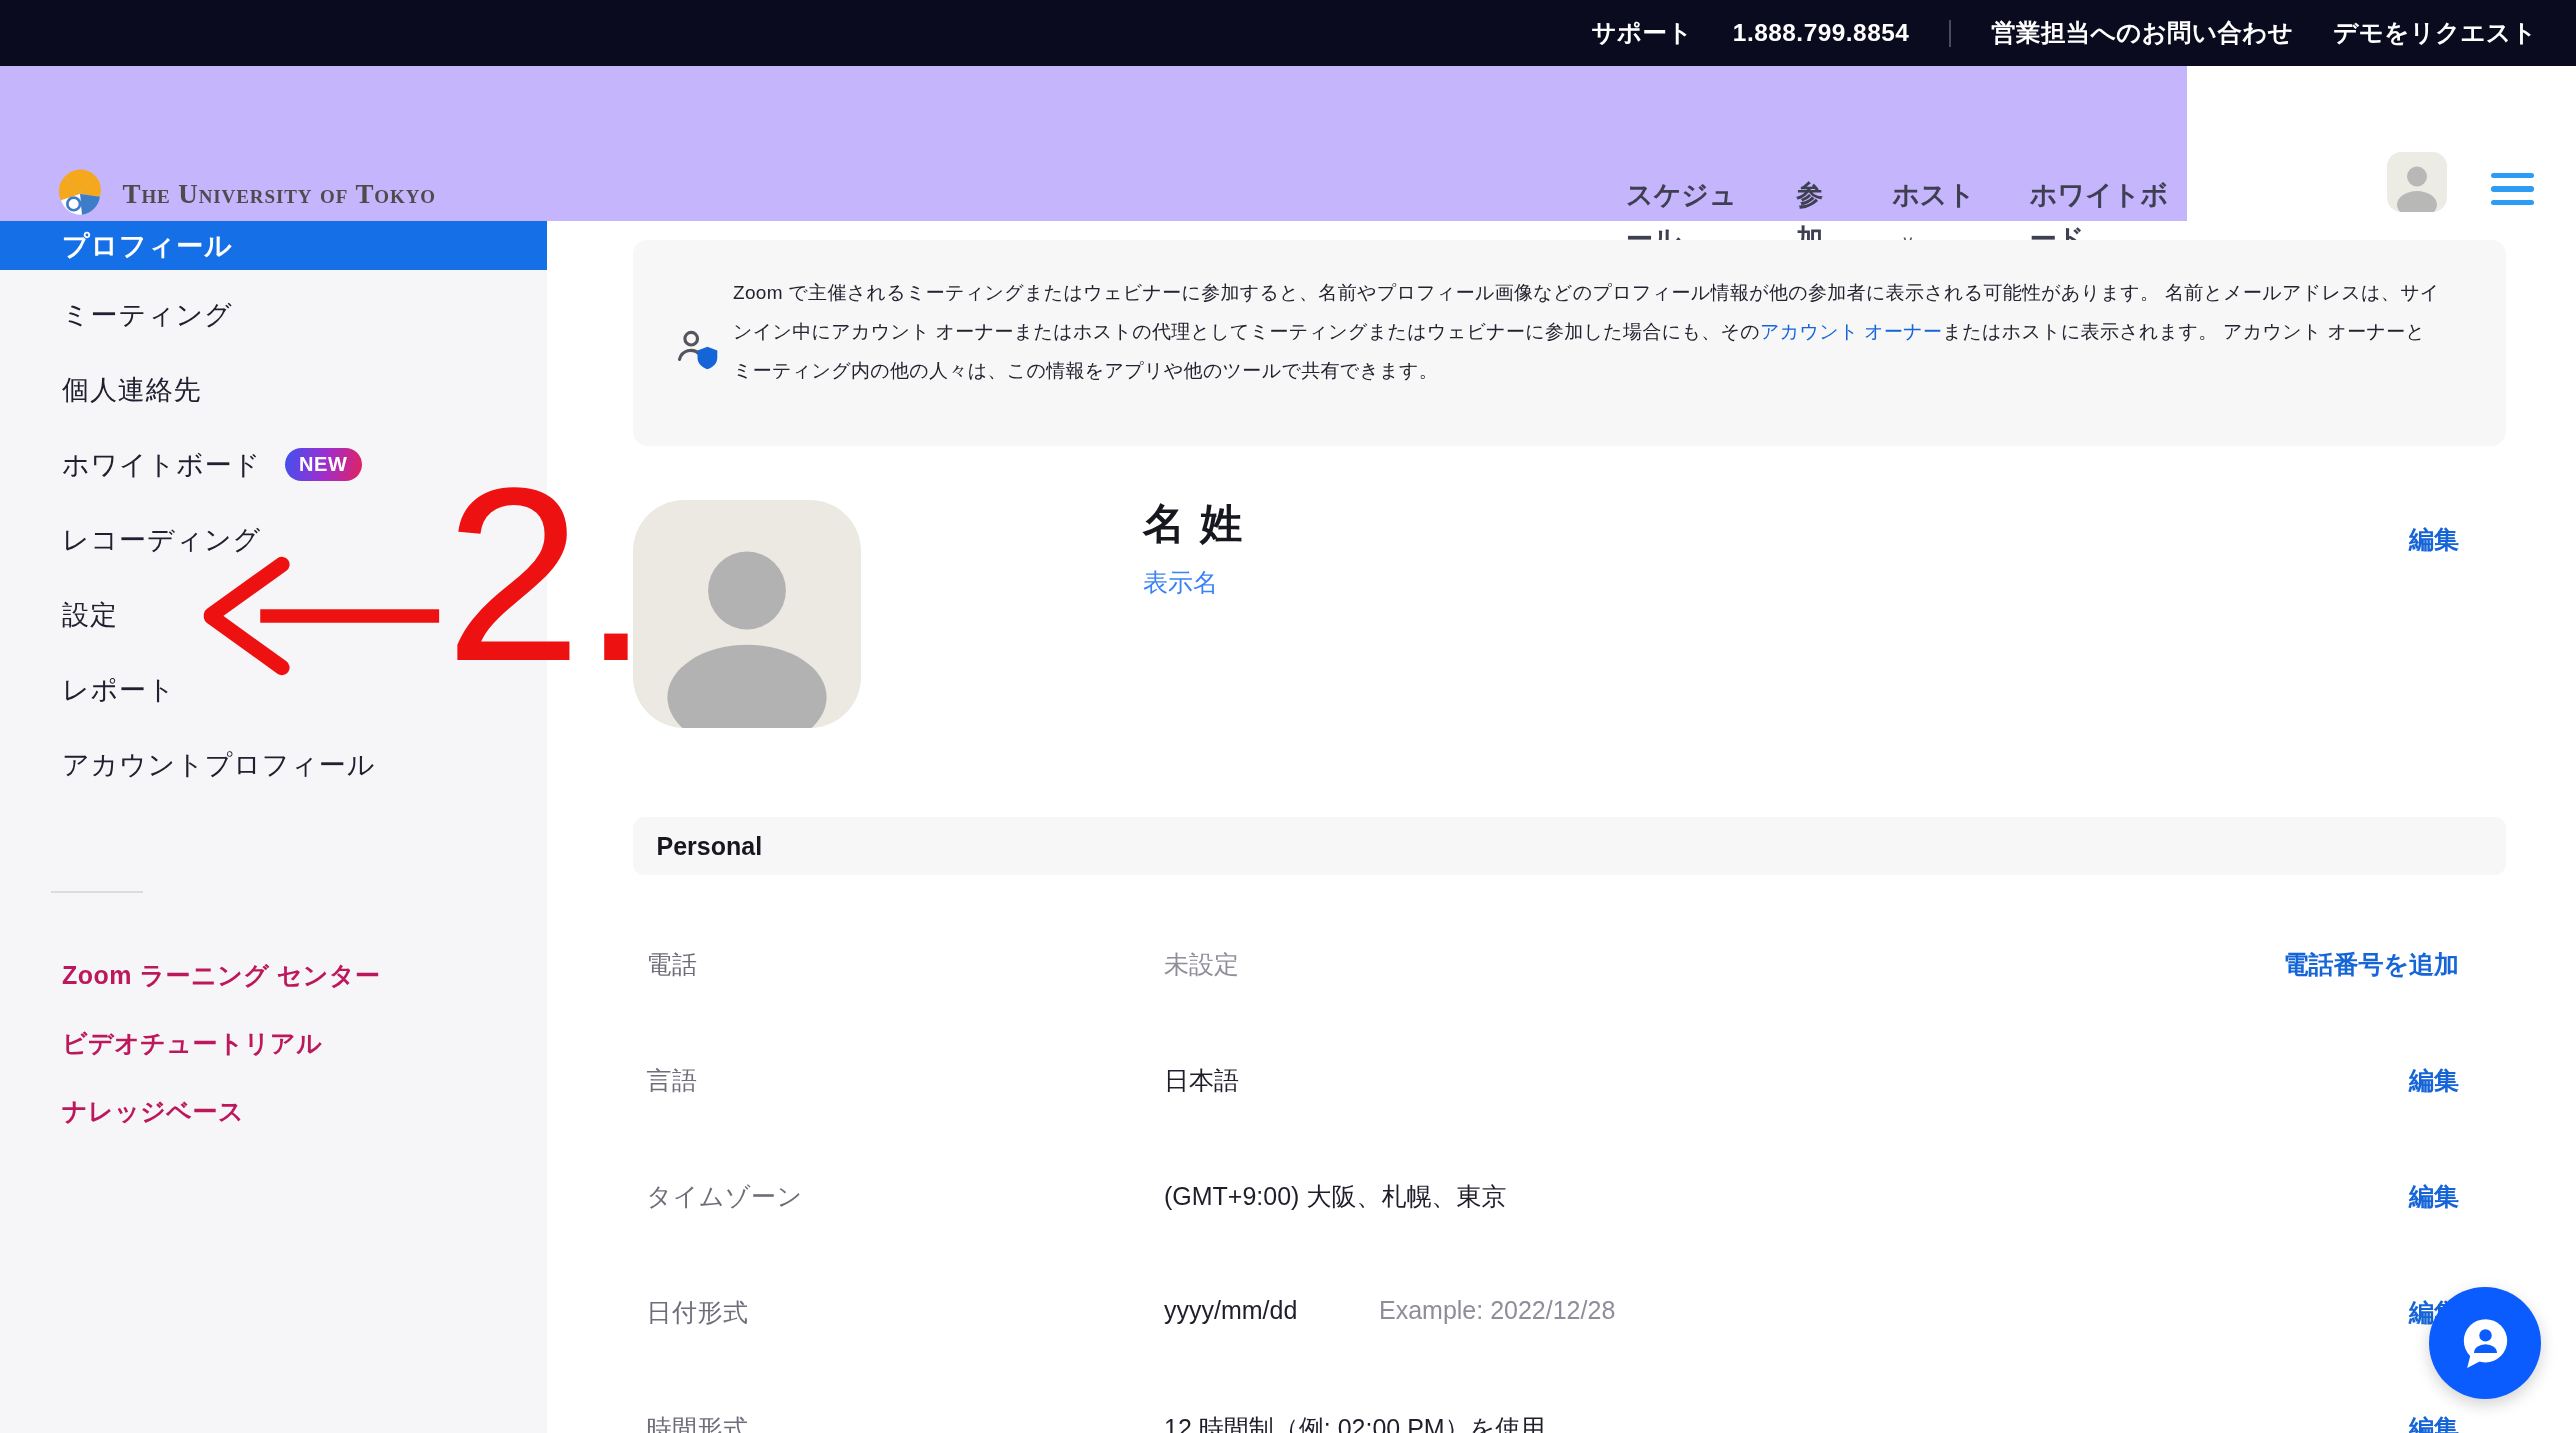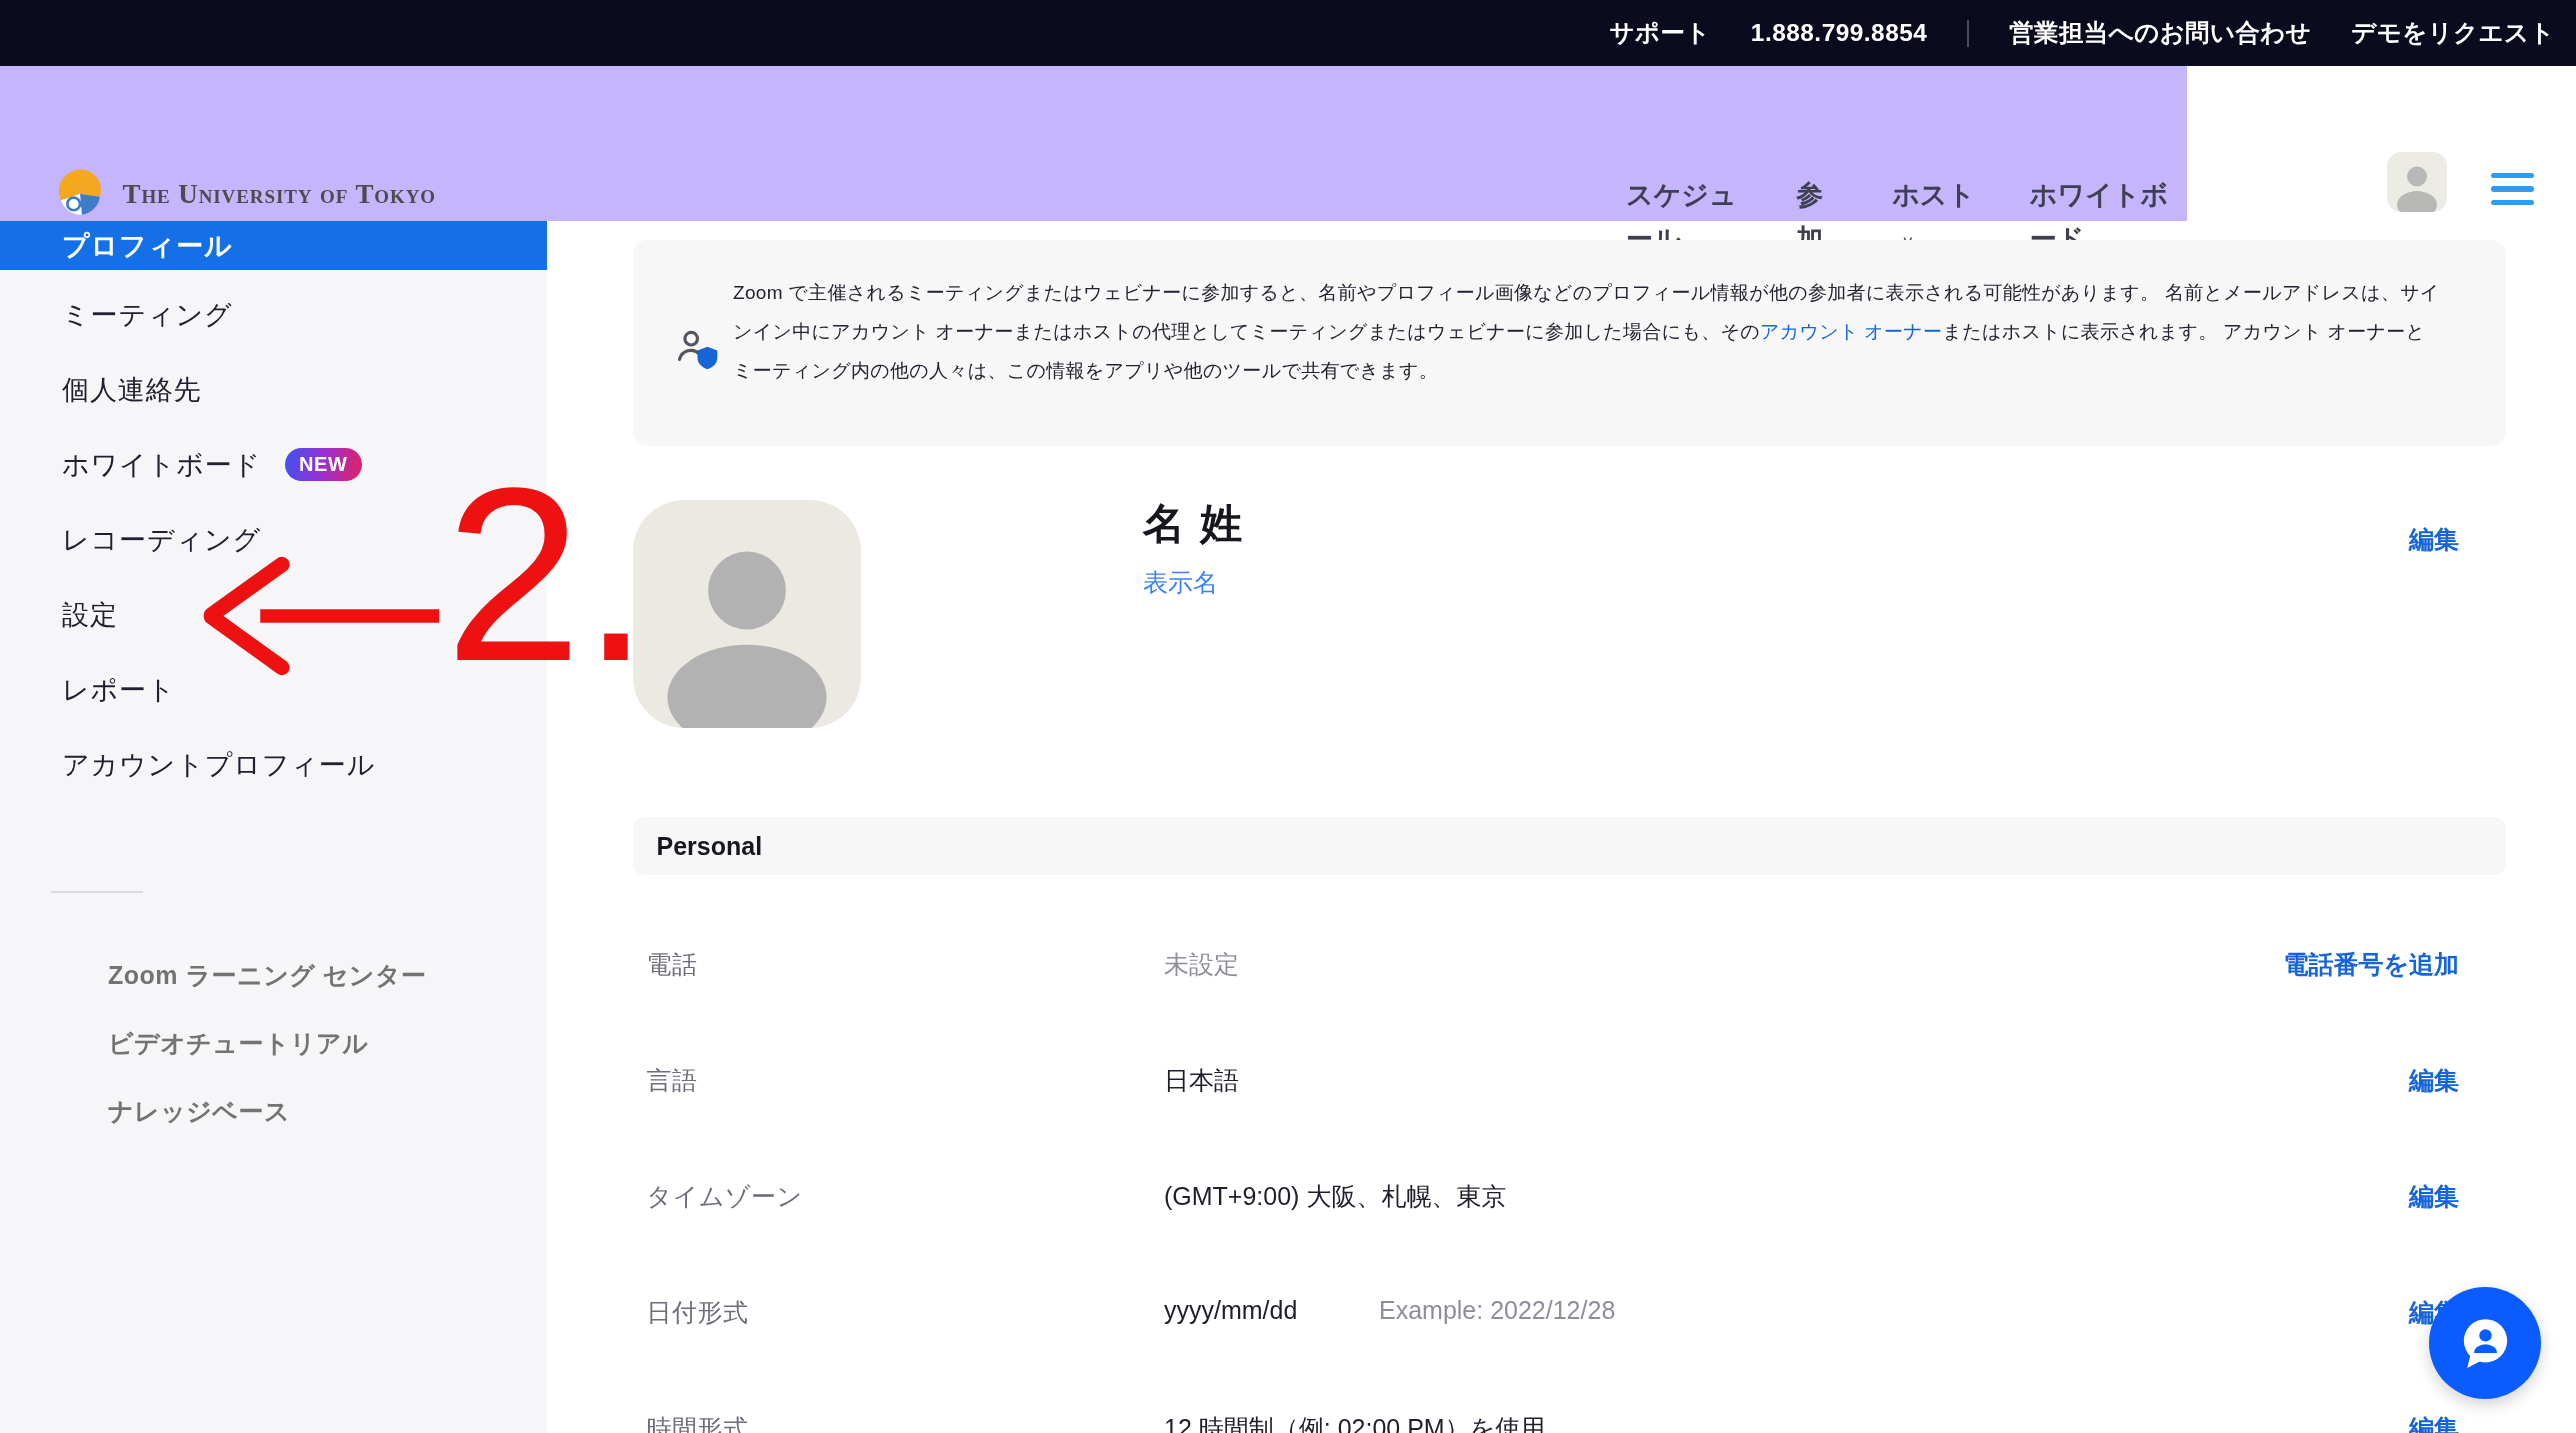--- a/index.html
+++ b/index.html
@@ -7,21 +7,21 @@
     width:2576px;height:1433px;overflow:hidden;background:#ffffff;
     font-family:"Liberation Sans","DejaVu Sans",sans-serif;
     -webkit-font-smoothing:antialiased;
   }
   #app{position:relative;width:2576px;height:1433px;}
 
   
   .topbar{
     position:absolute;left:0;top:0;width:2576px;height:66px;background:#0b0b1f;
     display:flex;align-items:center;justify-content:flex-end;gap:40px;
-    padding-right:21px;box-sizing:border-box;
+    padding-right:39px;box-sizing:border-box;
   }
   .topbar span{color:#ffffff;font-size:24.4px;font-weight:600;letter-spacing:0.5px;cursor:pointer;}
   .topbar .tb-phone{font-weight:600;}
   .topbar .tb-divider{width:1.8px;height:27px;background:#4a4a5e;}
 
   
   .header{position:absolute;left:0;top:66px;width:2187px;height:155px;background:#c4b5fd;}
   .logo{position:absolute;left:52px;top:100px;display:flex;align-items:center;gap:14.5px;cursor:pointer;}
   .logo-text{
     font-family:"Liberation Serif","DejaVu Serif",serif;
@@ -52,21 +52,21 @@
   }
   .badge-new{
     margin-left:23.5px;padding:4.5px 14.5px 5.4px;border-radius:904px;
     background:linear-gradient(100deg,#3d52f0 0%,#9c2fd0 50%,#e22260 100%);
     color:#fff;font-size:20px;font-weight:700;letter-spacing:0.5px;
   }
   .side-divider{position:absolute;left:51px;top:670px;width:92px;height:1.8px;background:#dcdcde;}
   .side-links{position:absolute;left:0;top:720px;width:547px;}
   .side-link{
     height:68px;display:flex;align-items:center;padding-left:62px;box-sizing:border-box;
-    font-size:25px;font-weight:600;color:#737373;cursor:pointer;letter-spacing:0.5px;margin-left:46px;
+    font-size:25px;font-weight:600;color:#be185d;cursor:pointer;letter-spacing:0.5px;
   }
 
   
   .notice{
     position:absolute;left:633px;top:240px;width:1873px;height:206px;
     background:#f7f7f8;border-radius:14.5px;
   }
   .notice-icon{position:absolute;left:42px;top:87px;width:45px;height:45px;}
   .notice-text{
     position:absolute;left:100px;top:33px;width:1710px;

